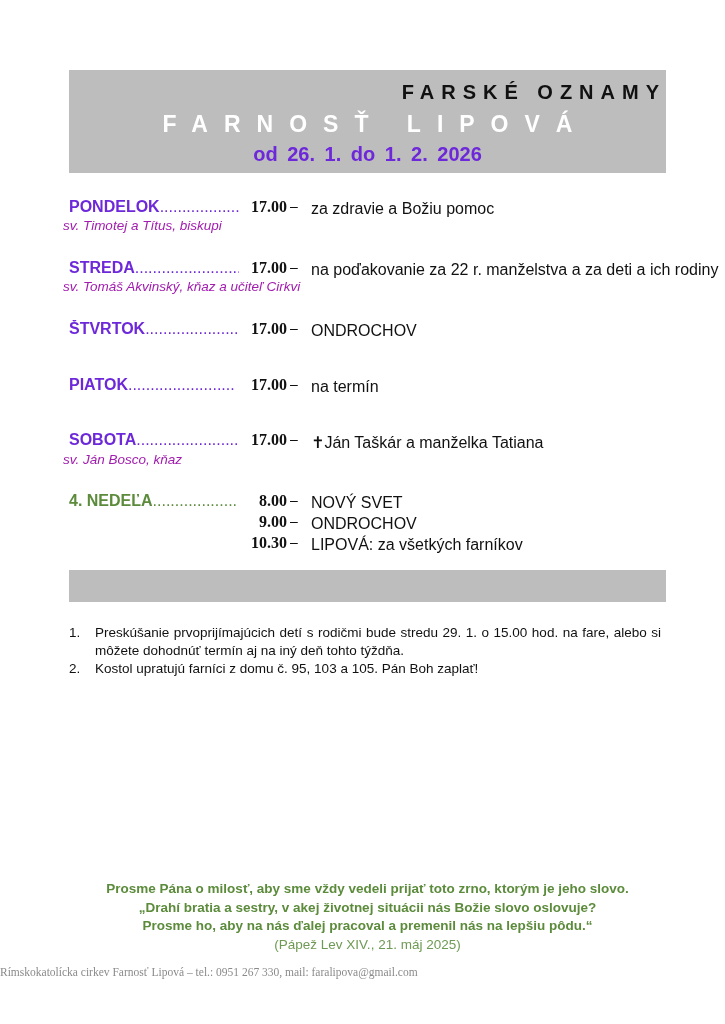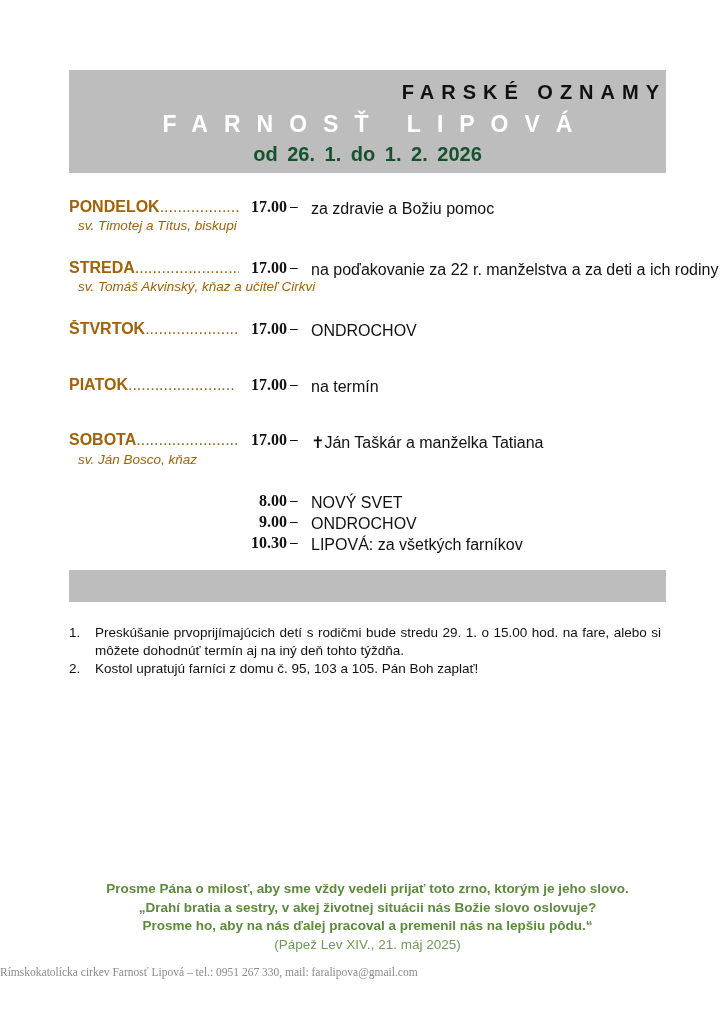--- a/index.html
+++ b/index.html
@@ -13,38 +13,38 @@
     .hdr-title {
       position: absolute; left: 0; right: 0; top: 11px;
       font-size: 20px; font-weight: bold; letter-spacing: 7px; color: #111; text-align: right;
     }
     .hdr-parish {
       position: absolute; left: 16px; right: 0; top: 41px;
       font-size: 23px; font-weight: bold; letter-spacing: 16px; color: #ffffff;
     }
     .hdr-dates {
       position: absolute; left: 0; right: 0; top: 73px;
-      font-size: 20px; font-weight: bold; color: #14532d; word-spacing: 4px;
+      font-size: 20px; font-weight: bold; color: #6d28d9; word-spacing: 4px;
     }
 
     .row { position: absolute; left: 69px; width: 600px; height: 20px; }
     .day {
       position: absolute; left: 0; top: 0; width: 170px;
-      font-size: 16px; font-weight: bold; white-space: nowrap; overflow: hidden; color: #a16207;
+      font-size: 16px; font-weight: bold; white-space: nowrap; overflow: hidden; color: #6d28d9;
     }
     .day .dots { font-weight: normal; letter-spacing: 0px; }
     .day.green { color: #5b8b3b; }
     .time {
       position: absolute; right: 382px; top: 0;
       font-size: 16px; font-weight: bold; text-align: right; white-space: nowrap; font-family: Liberation Serif, serif;
     }
     .dash { position: absolute; left: 221px; top: 0; font-size: 14px; }
     .desc { position: absolute; left: 242px; top: 2px; font-size: 16px; white-space: nowrap; }
     .saint {
-      position: absolute; left: 78px; font-size: 13.5px; font-style: italic; color: #a16207;
+      position: absolute; left: 63px; font-size: 13.5px; font-style: italic; color: #a21caf;
     }
 
     .gray-bar {
       position: absolute; left: 69px; top: 570px; width: 597px; height: 32px; background: #bdbdbd;
     }
 
     .notices { position: absolute; left: 69px; top: 624px; width: 592px; font-size: 13.5px; line-height: 18px; }
     .notice { position: relative; padding-left: 26px; text-align: justify; }
     .notice .num { position: absolute; left: 0; top: 0; }
 
@@ -100,20 +100,21 @@
 
 <div class="row" style="top:431px;">
   <div class="day"><span>SOBOTA</span><span class="dots">.......................</span></div>
   <div class="time">17.00</div>
   <div class="dash">–</div>
   <div class="desc">✝Ján Taškár a manželka Tatiana</div>
 </div>
 <div class="saint" style="top:452px;">sv. Ján Bosco, kňaz</div>
 
 <div class="row" style="top:492px;">
+  <div class="day green"><span>4. NEDEĽA</span><span class="dots">...................</span></div>
   <div class="time">8.00</div>
   <div class="dash">–</div>
   <div class="desc">NOVÝ SVET</div>
 </div>
 <div class="row" style="top:513px;">
   <div class="time">9.00</div>
   <div class="dash">–</div>
   <div class="desc">ONDROCHOV</div>
 </div>
 <div class="row" style="top:534px;">

